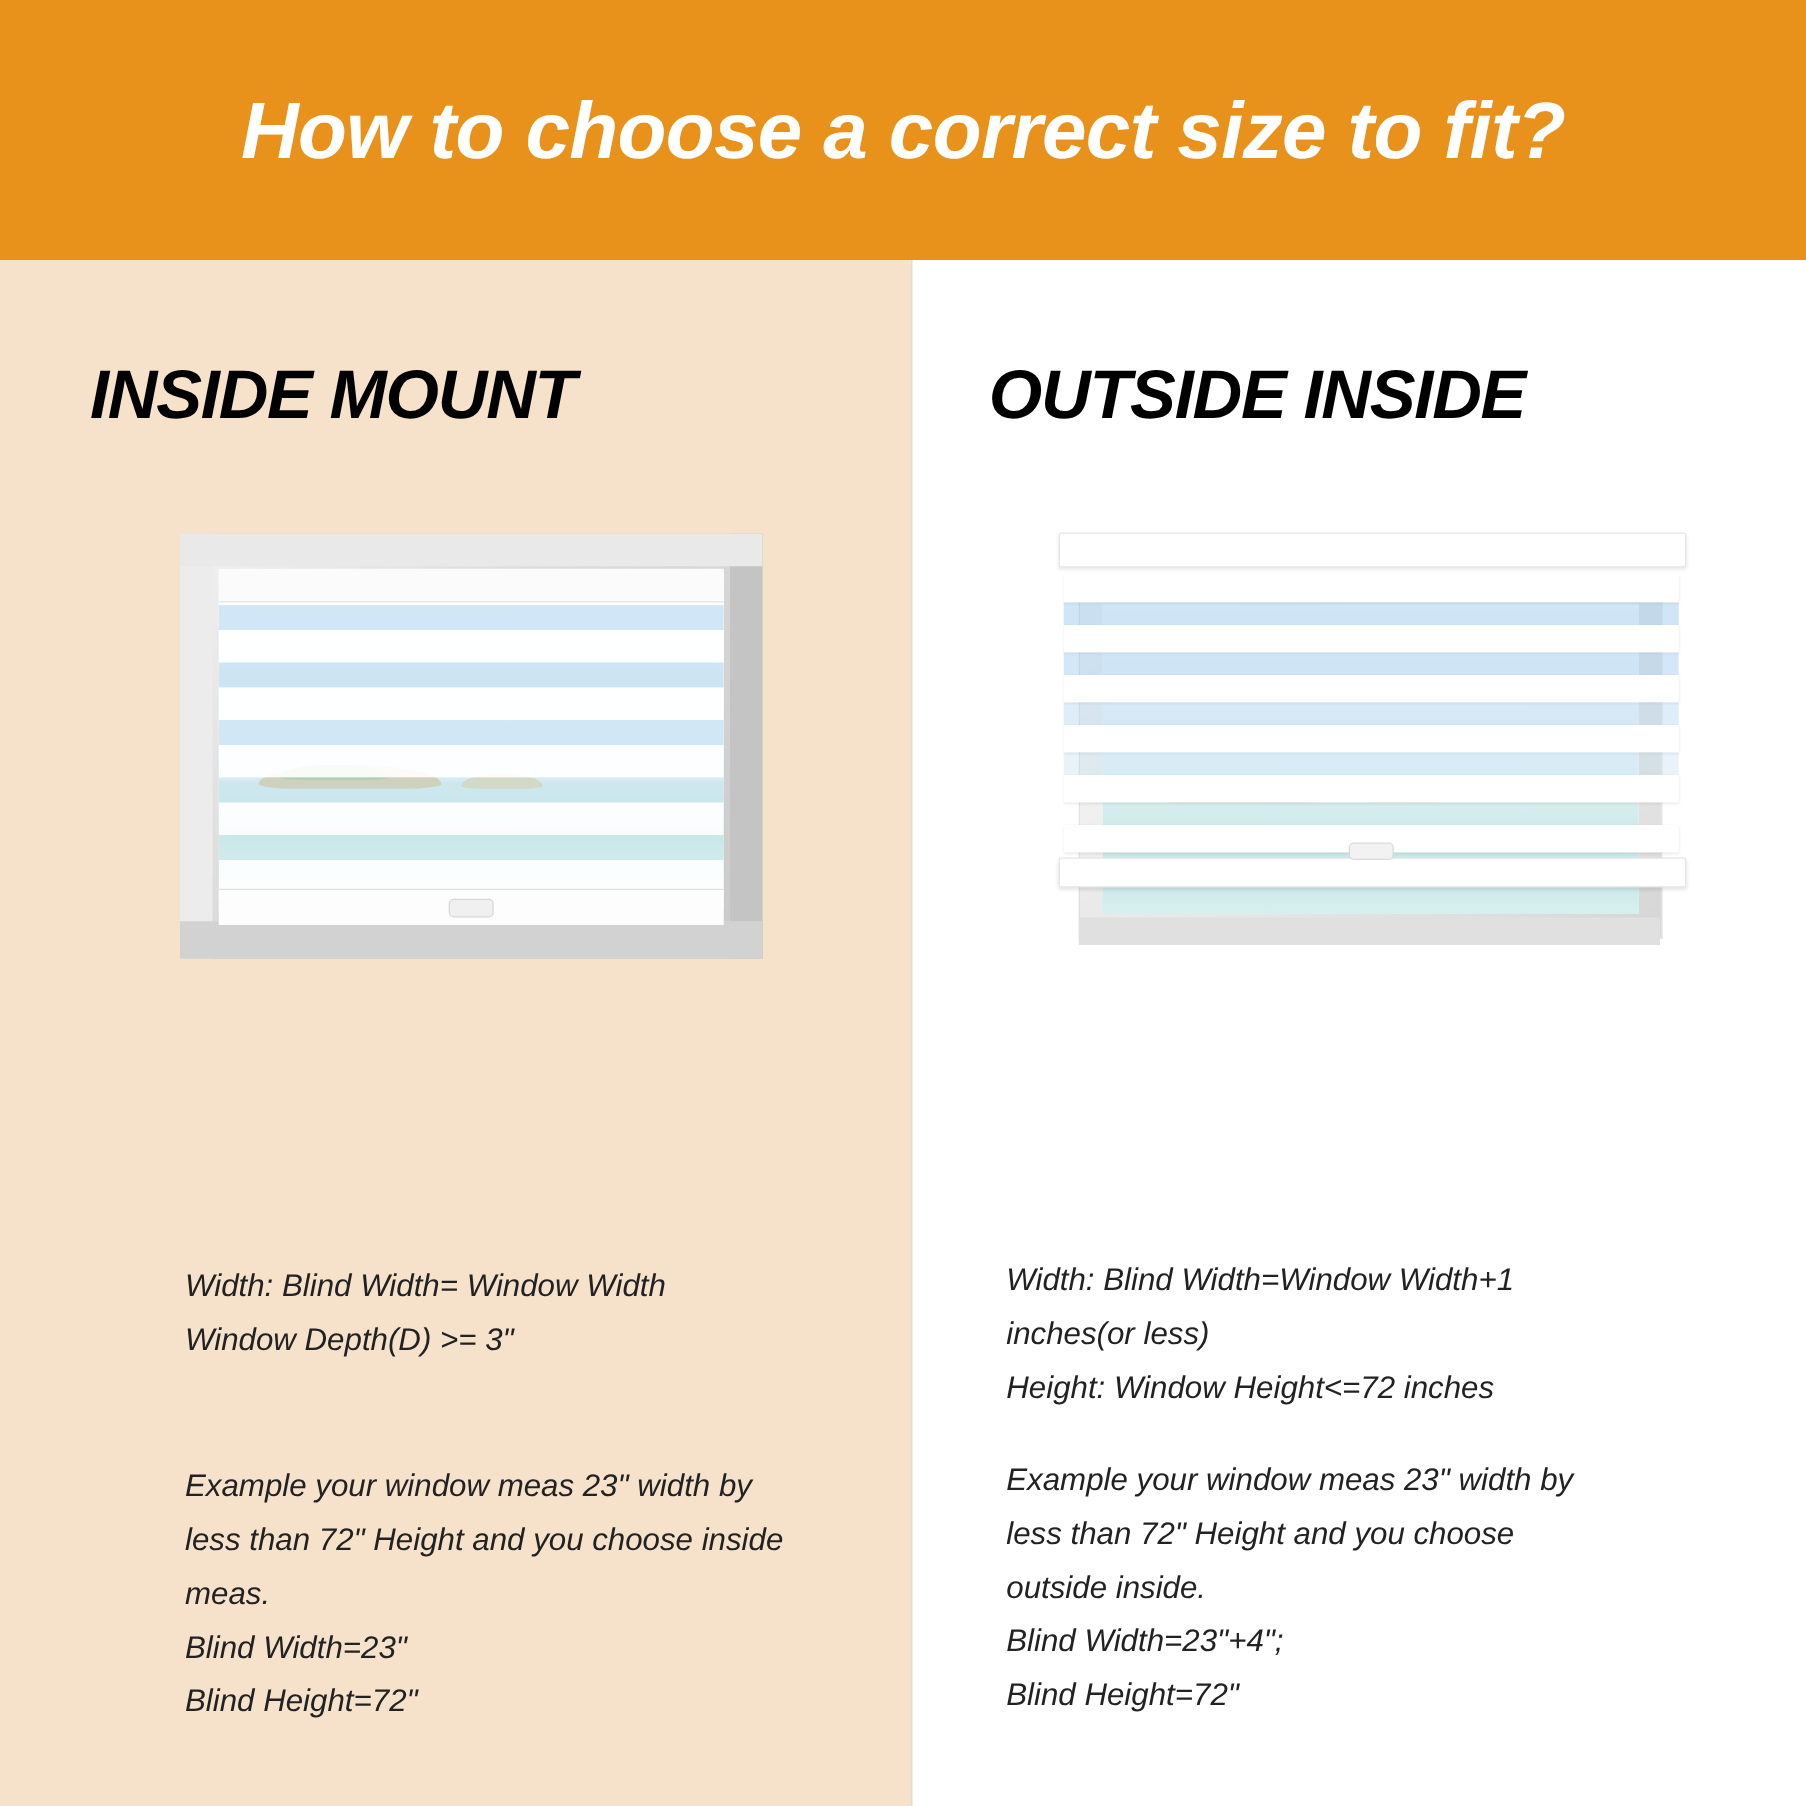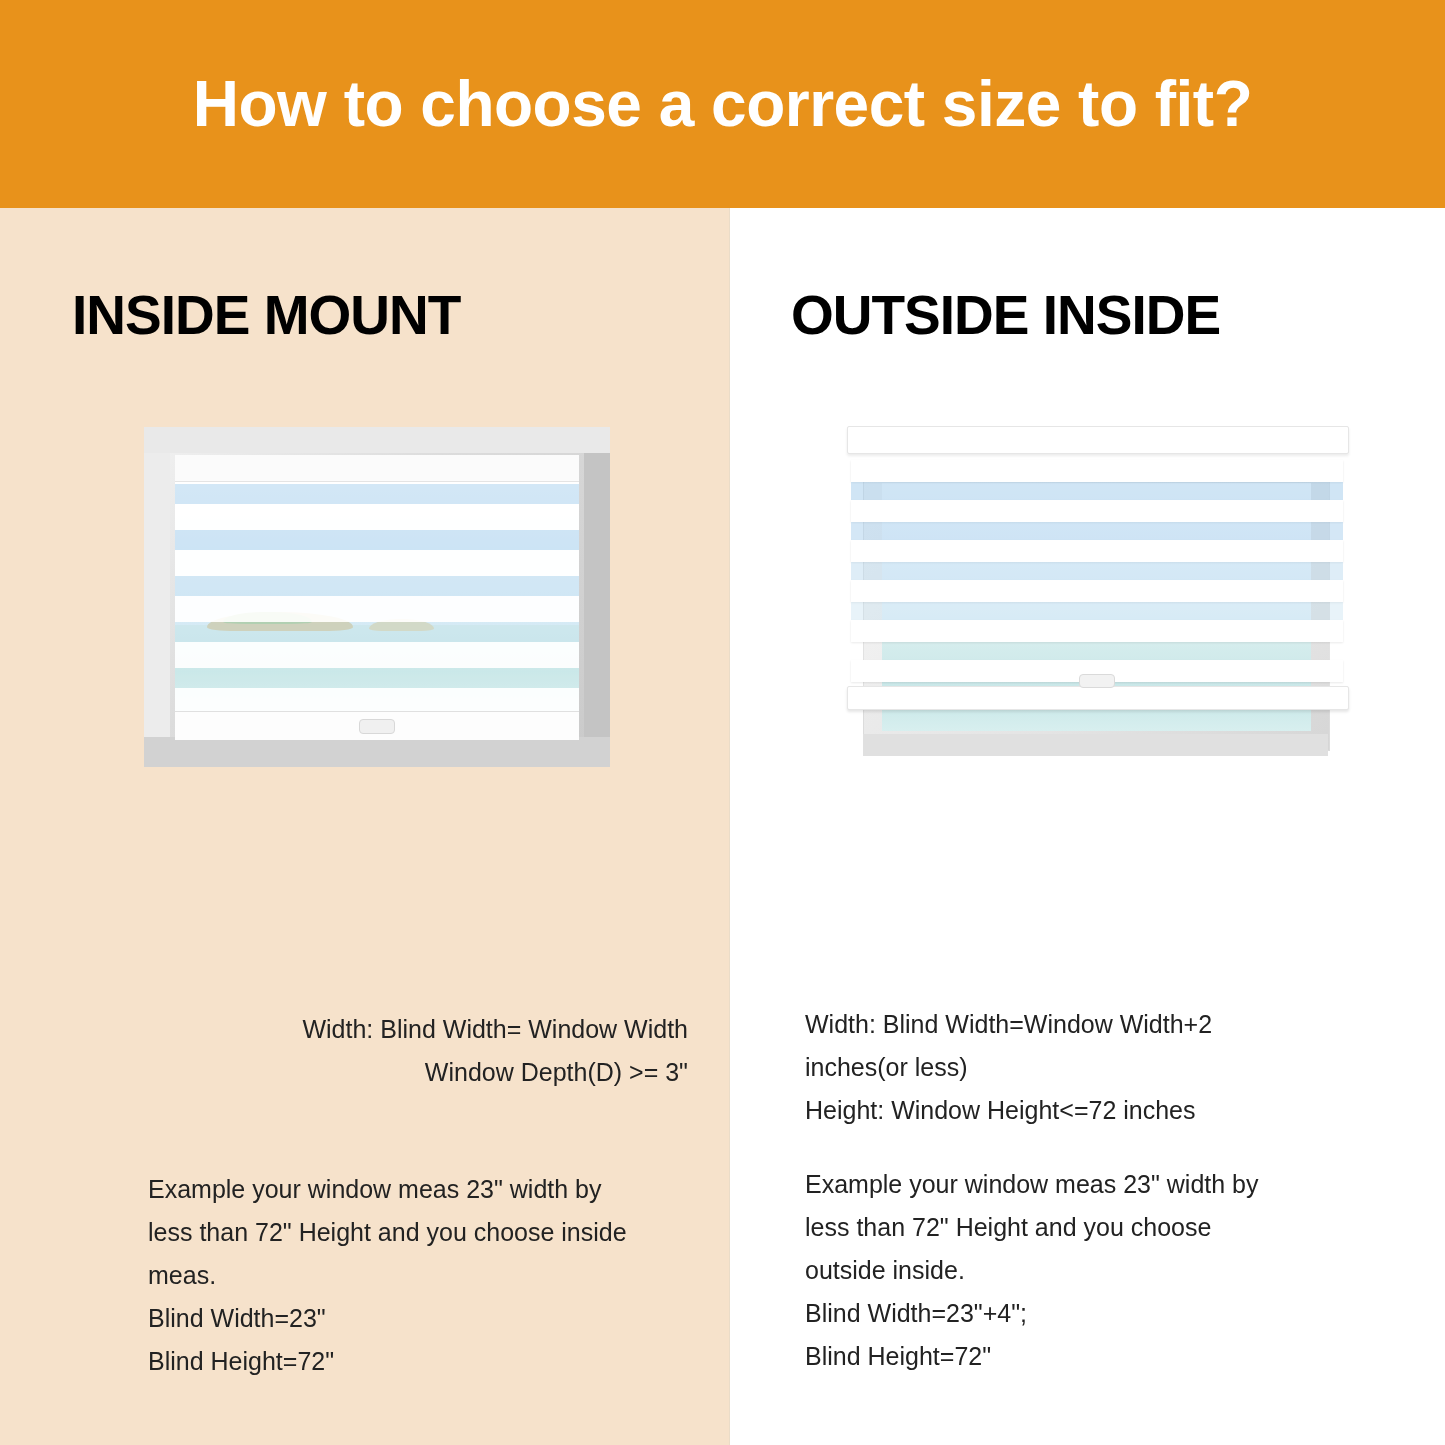--- a/index.html
+++ b/index.html
@@ -11,20 +11,21 @@
     height: 1445px;
     font-family: "Liberation Sans", sans-serif;
     background: #ffffff;
     overflow: hidden;
   }
   .page {
     position: relative;
     width: 1445px;
     height: 1445px;
     background: #1d4ed8;
+    font-style: italic;
   }
   
   .banner {
     position: absolute;
     left: 0;
     top: 0;
     width: 1445px;
     height: 208px;
     background: #e8921b;
     display: flex;
@@ -224,21 +225,21 @@
     left: 4px; right: 4px;
     background: rgba(255,255,255,0.35);
   }
   
   .spec {
     position: absolute;
     font-size: 25px;
     color: #222222;
     line-height: 1.72;
   }
-  .spec-left { left: 148px; top: 800px; width: 540px; text-align: right; }
+  .spec-left { left: 148px; top: 800px; width: 540px; }
   .spec-right { left: 76px; top: 795px; width: 560px; }
   .spec p { margin: 0; }
   .example {
     position: absolute;
     font-size: 25px;
     color: #222222;
     line-height: 1.72;
   }
   .example-left { left: 148px; top: 960px; width: 545px; }
   .example-right { left: 76px; top: 955px; width: 560px; }
@@ -340,21 +341,21 @@
         <div class="om-sheer" style="top:216px;height:18px;background:rgba(255,255,255,0.18);"></div>
         <div class="om-band" style="top:234px;height:22px;"></div>
         <div class="om-sheer" style="top:256px;height:16px;background:rgba(255,255,255,0.15);"></div>
 
         <div class="om-headrail"></div>
         <div class="om-sill"></div>
         <div class="om-latch"></div>
       </div>
 
       <div class="spec spec-right">
-        <p>Width: Blind Width=Window Width+2</p>
+        <p>Width: Blind Width=Window Width+1</p>
         <p>inches(or less)</p>
         <p>Height: Window Height&lt;=72 inches</p>
       </div>
 
       <div class="example example-right">
         <p>Example your window meas 23" width by</p>
         <p>less than 72" Height and you choose</p>
         <p>outside inside.</p>
         <p>Blind Width=23"+4";</p>
         <p>Blind Height=72"</p>

